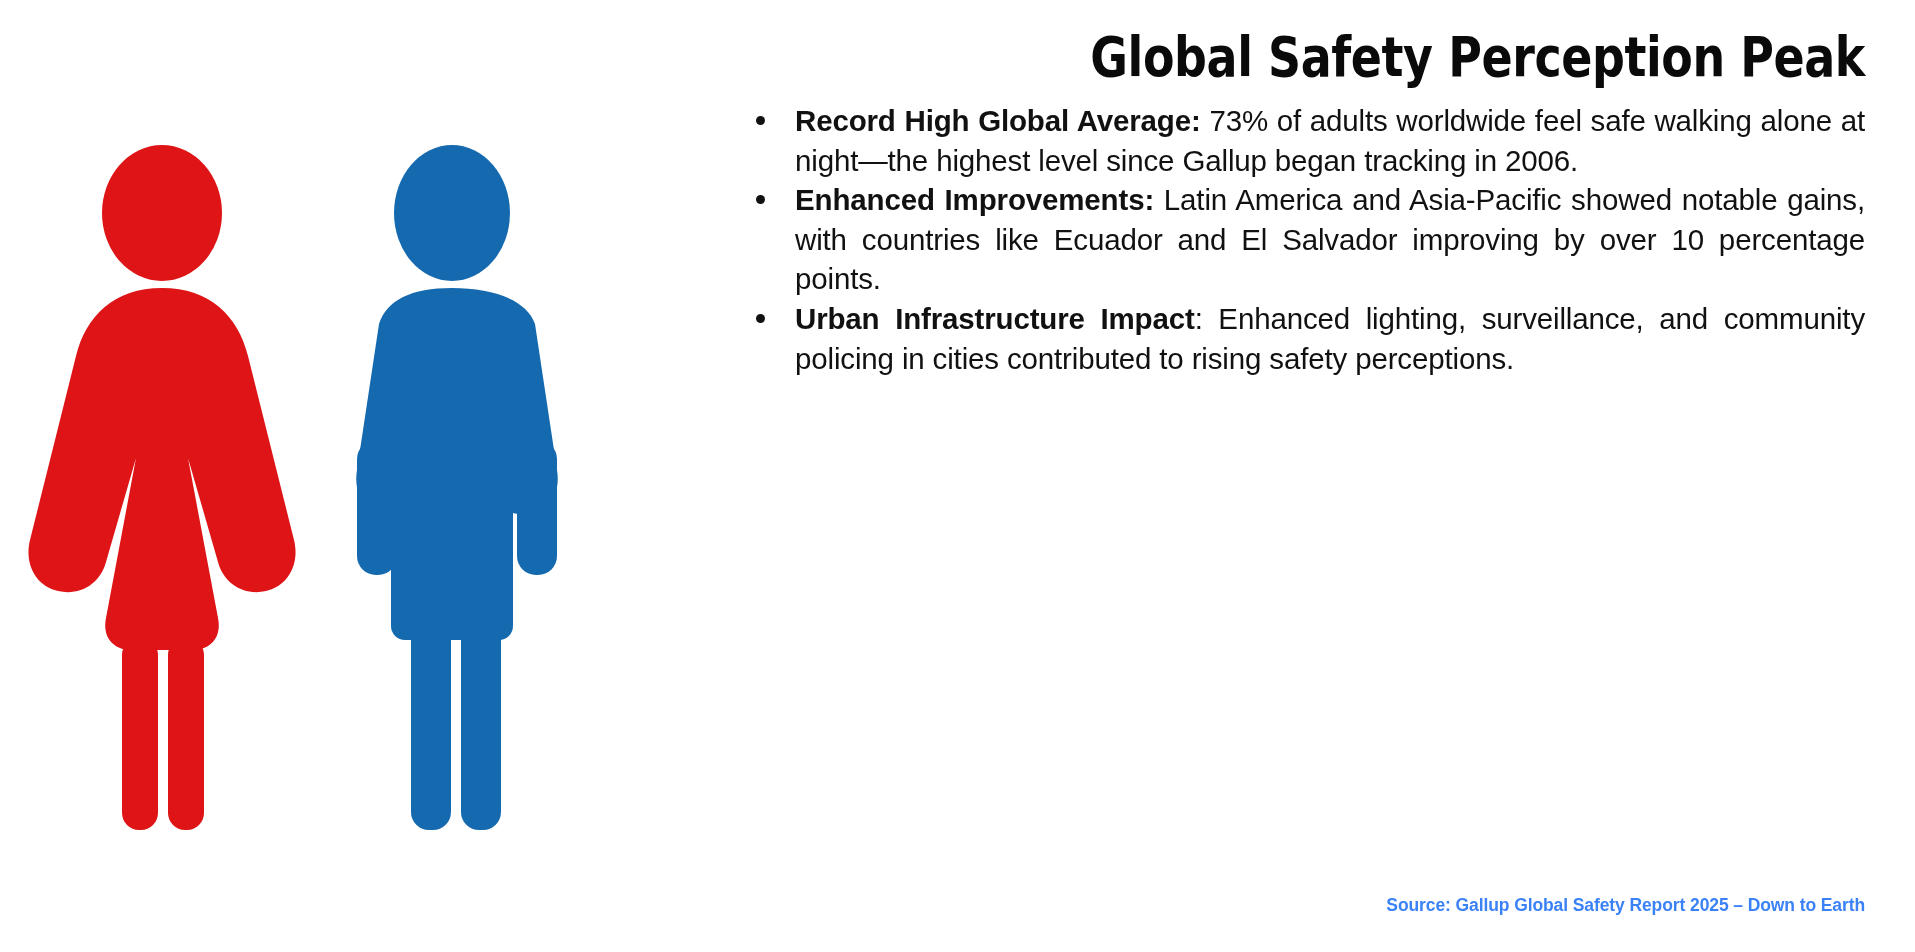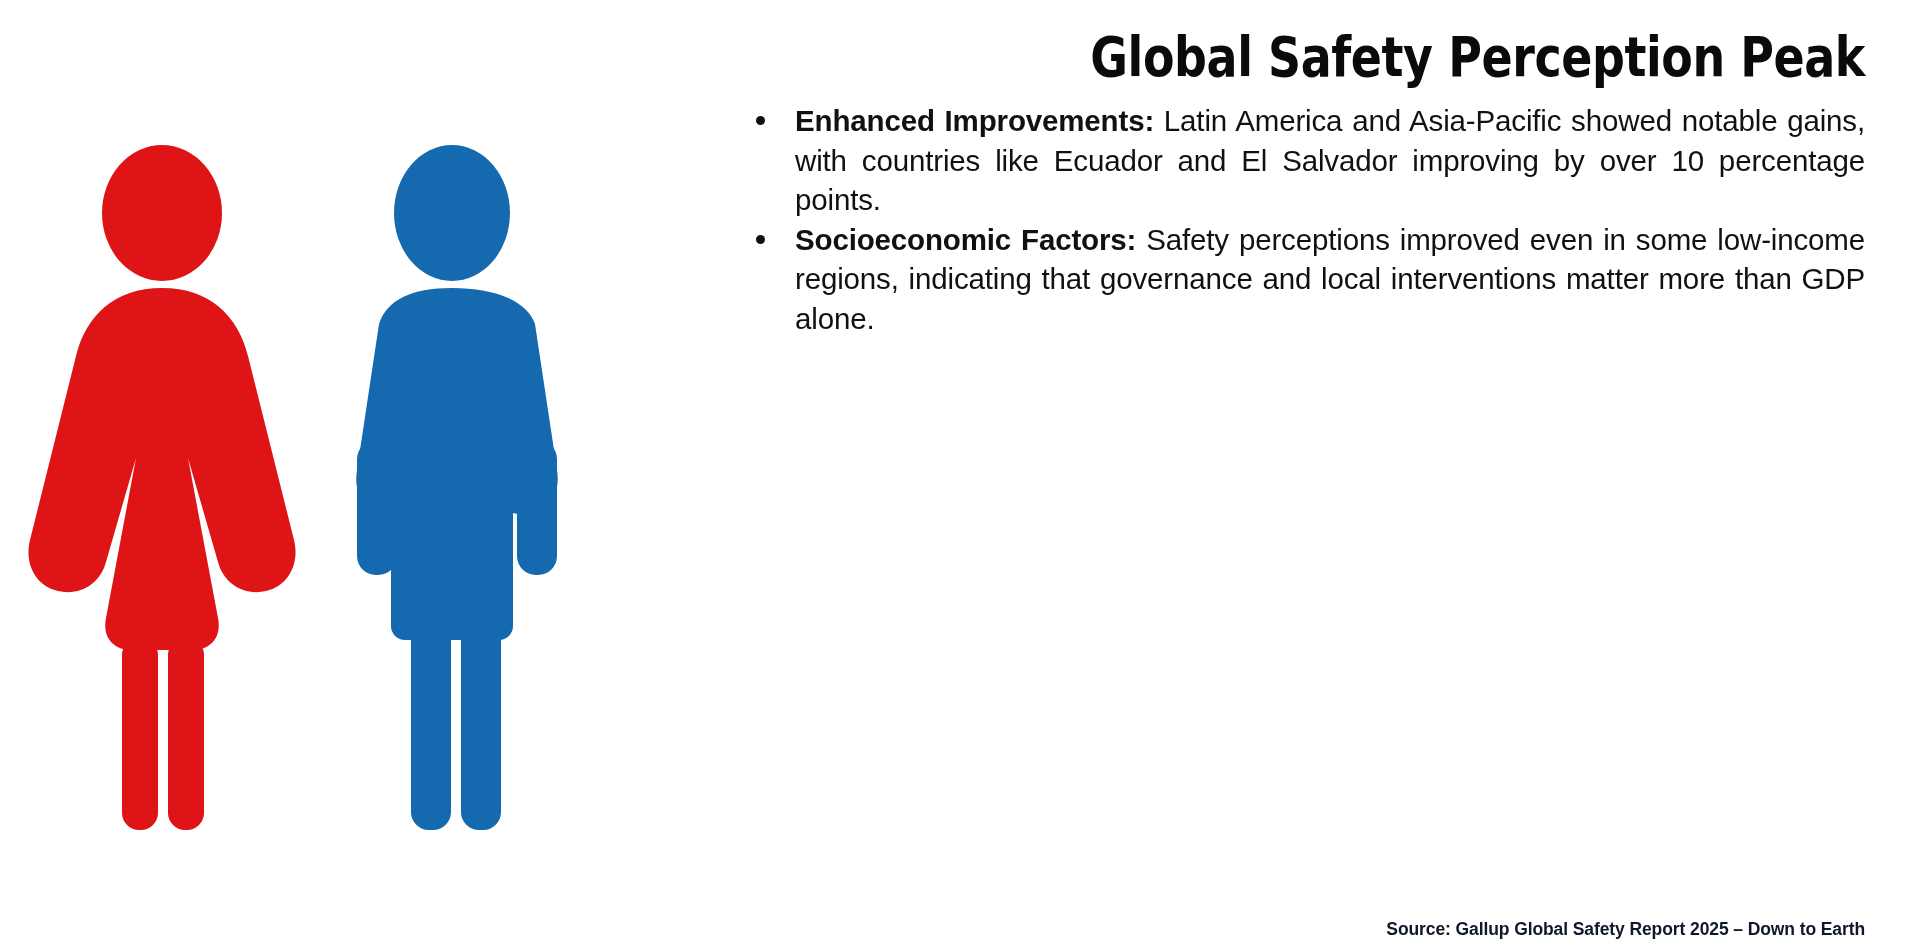--- a/index.html
+++ b/index.html
@@ -75,22 +75,21 @@
   .bullet .rest { font-weight:normal; }
 
   .source {
     position:absolute;
     left:0; top:895px;
     width:1120px;
     text-align:right;
     font-size:17.5px;
     font-weight:bold;
     letter-spacing:-0.1px;
-    color:#0f172a;
-    margin-top:24px;
+    color:#3b82f6;
   }
 </style>
 </head>
 <body>
 
 <div class="slide">
 
   <div class="illustration">
 
     <div class="figure fig-female">
@@ -158,29 +157,32 @@
     </div>
 
   </div>
 
   <div class="content">
 
     <div class="title">Global Safety Perception Peak</div>
 
     <div class="bullets">
 
+      <div class="bullet">
+        <span class="dot"></span><span class="lead">Record High Global Average:</span><span class="rest"> 73% of adults worldwide feel safe walking alone at night—the highest level since Gallup began tracking in 2006.</span>
+      </div>
 
       <div class="bullet">
         <span class="dot"></span><span class="lead">Enhanced Improvements:</span><span class="rest"> Latin America and Asia-Pacific showed notable gains, with countries like Ecuador and El Salvador improving by over 10 percentage points.</span>
       </div>
 
+      <div class="bullet">
+        <span class="dot"></span><span class="lead">Urban Infrastructure Impact</span><span class="rest">: Enhanced lighting, surveillance, and community policing in cities contributed to rising safety perceptions.</span>
+      </div>
 
-      <div class="bullet">
-        <span class="dot"></span><span class="lead">Socioeconomic Factors:</span><span class="rest"> Safety perceptions improved even in some low-income regions, indicating that governance and local interventions matter more than GDP alone.</span>
-      </div>
 
 
     </div>
 
     <div class="source">Source: Gallup Global Safety Report 2025 – Down to Earth</div>
 
   </div>
 
 </div>
 

